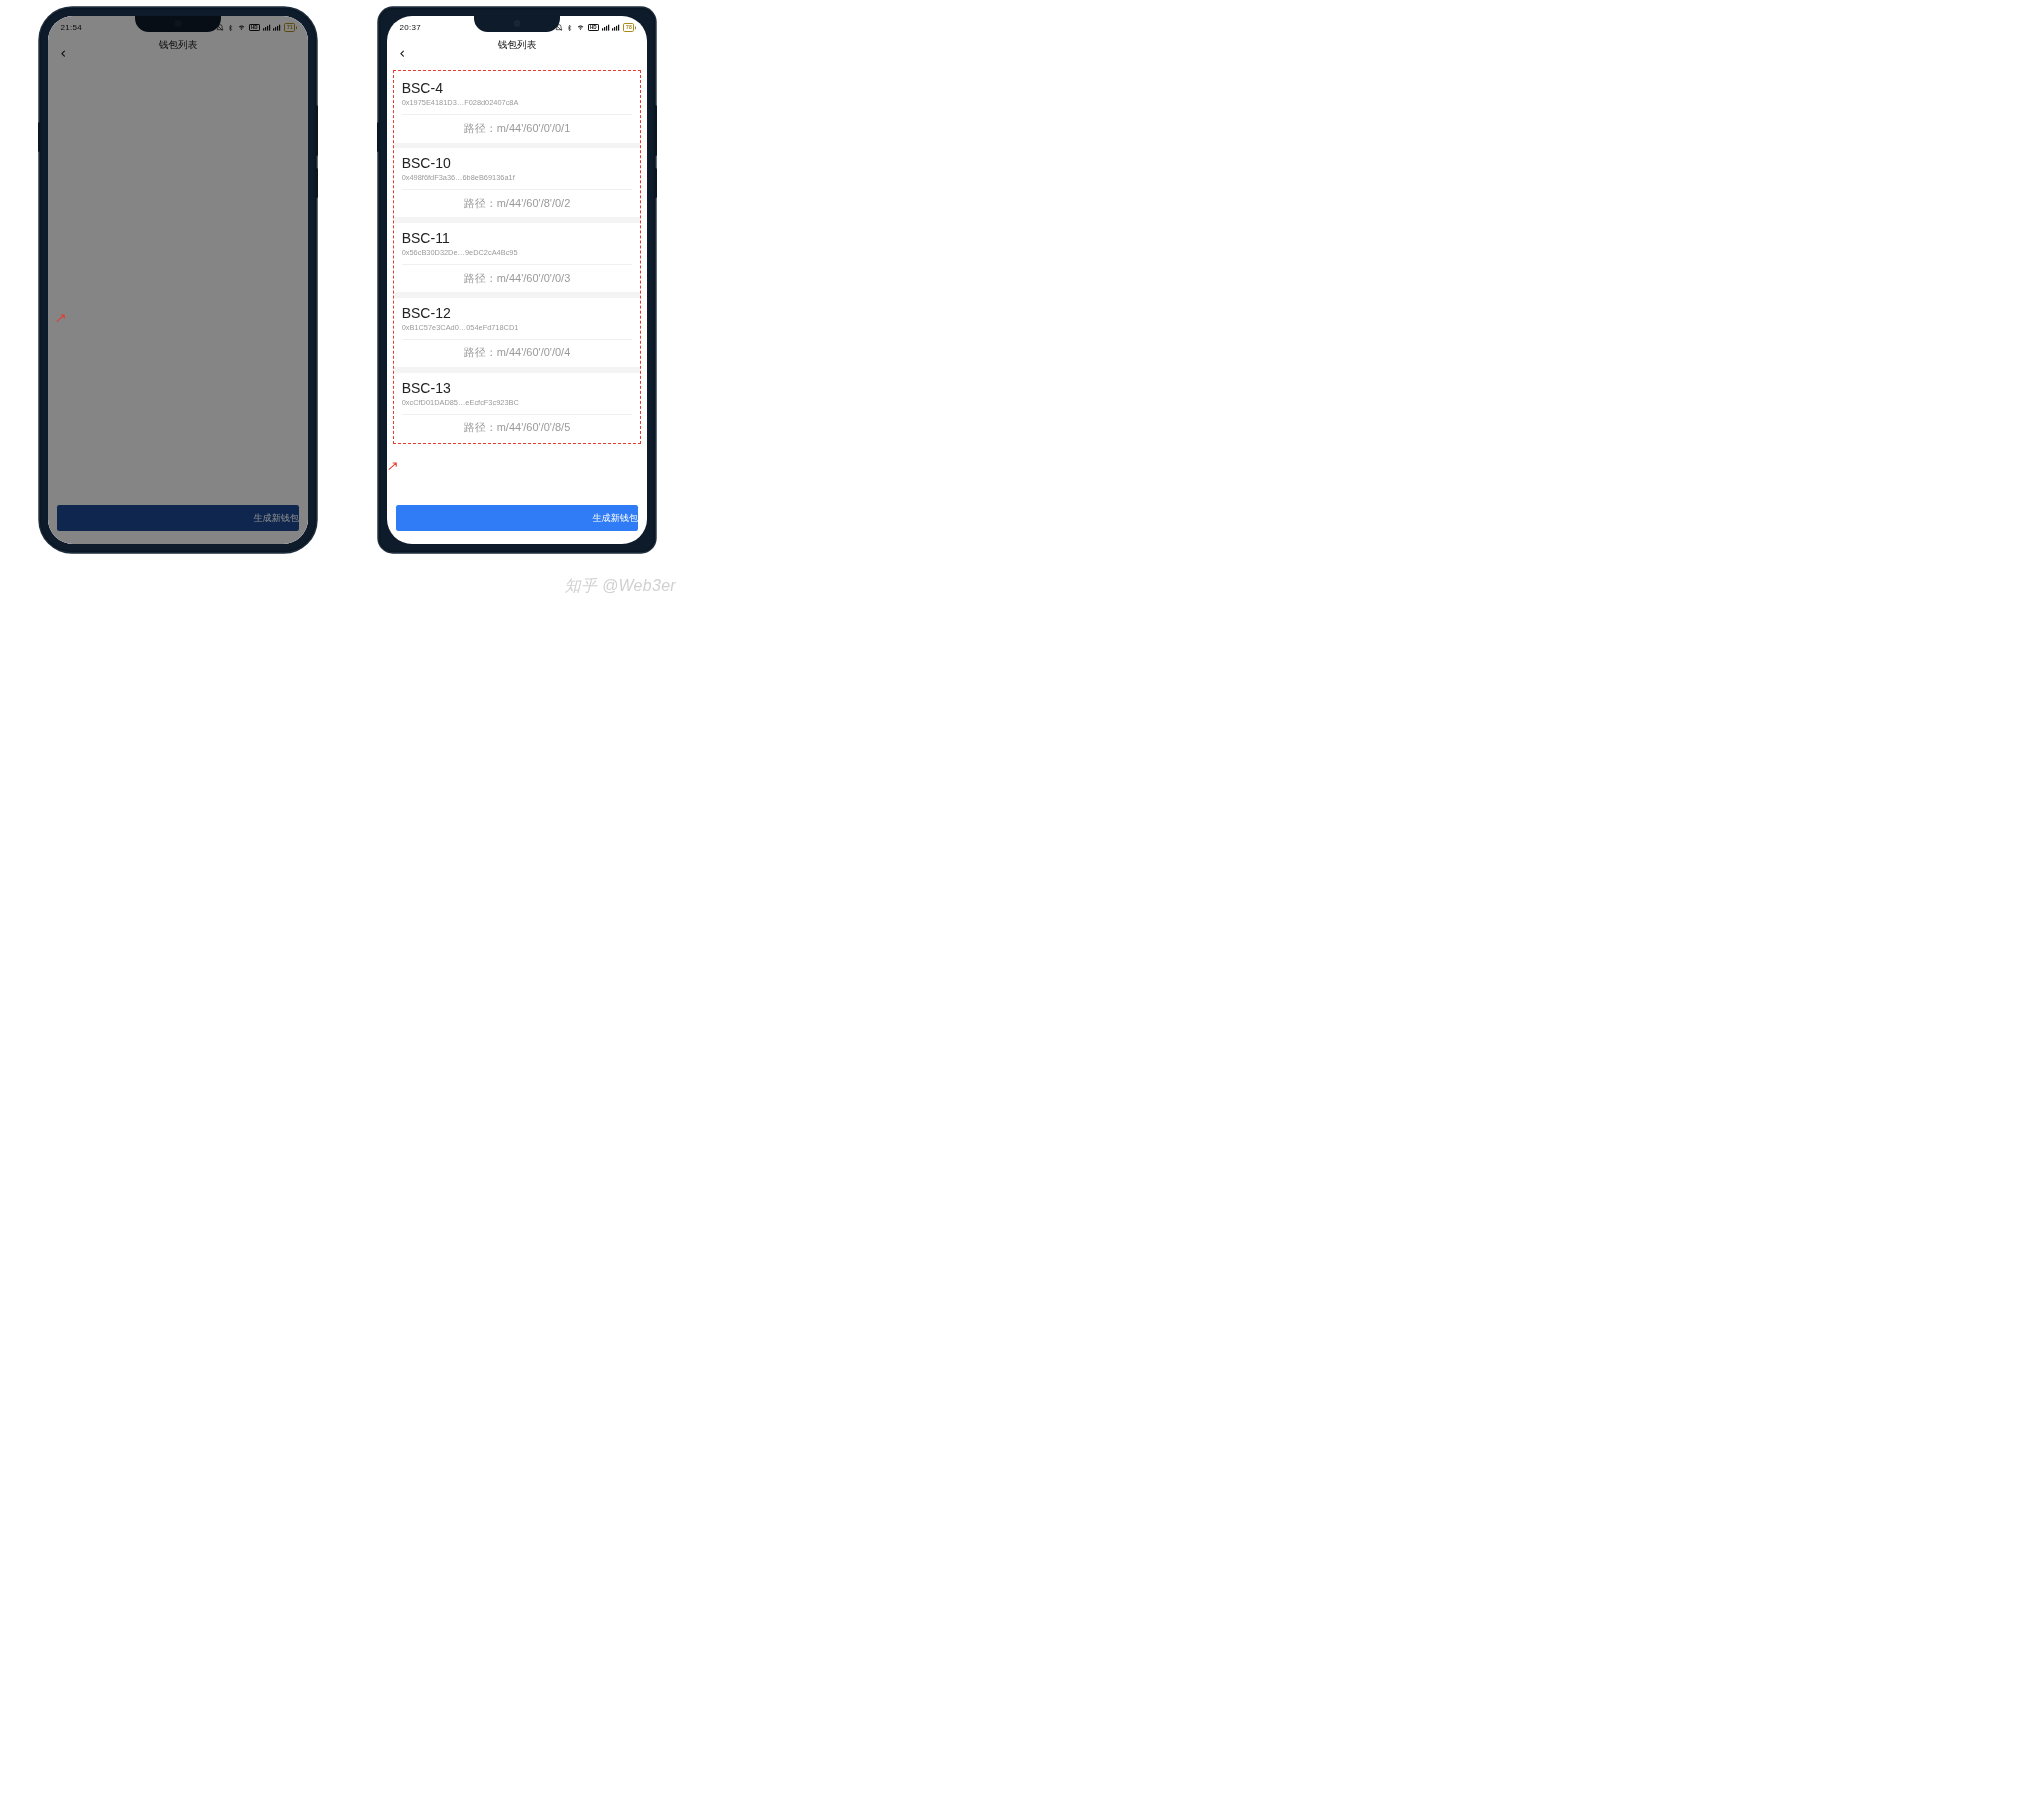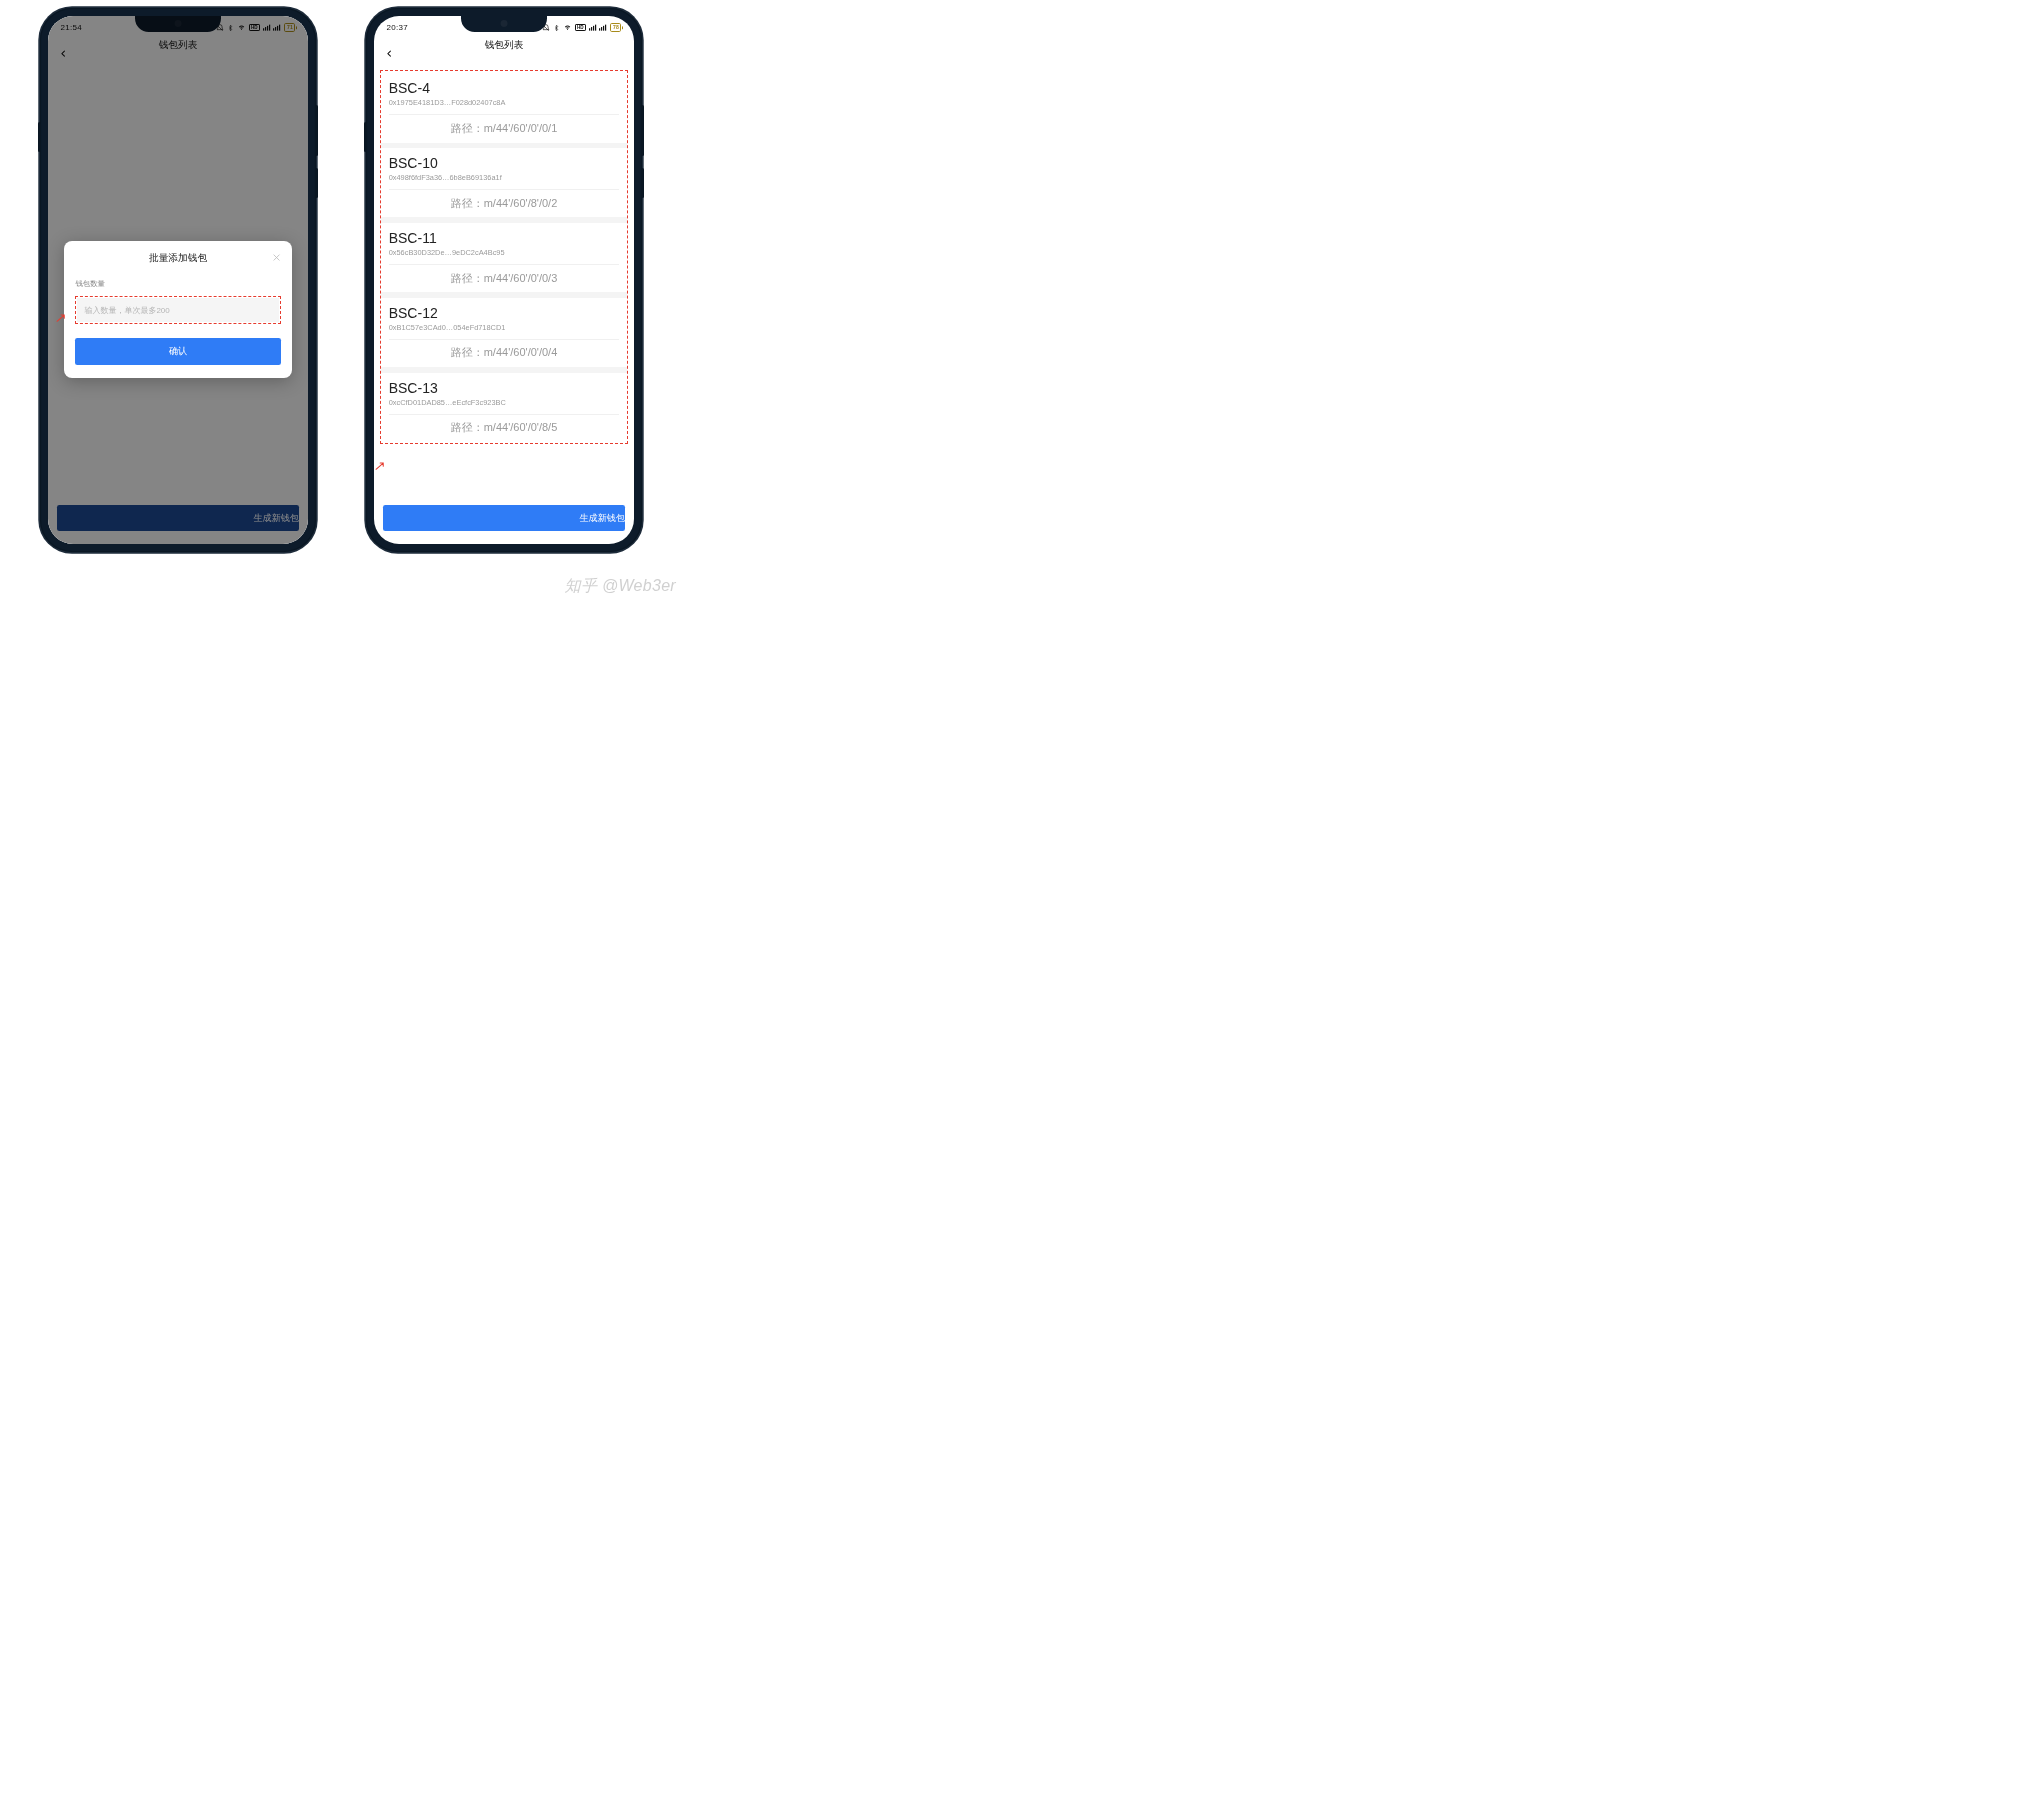--- a/index.html
+++ b/index.html
@@ -15,21 +15,21 @@
   
   .phone {
     position: absolute;
     width: 276px;
     height: 544px;
     border-radius: 32px;
     background: #0d1b2a;
     box-shadow: 0 0 0 1.1px #0a1723 inset, 0 0 0 1.7px #1d2b3a;
   }
   .phone.left  { left: 40px;  top: 8px; }
-  .phone.right { left: 366px; top: 8px; }
+  .phone.right { left: 379px; top: 8px; border-radius: 14px; }
 
   .phone .side-btn {
     position: absolute;
     background: #0a1723;
     border-radius: 1.7px;
   }
   .phone .sb-l1 { left: -2.3px; top: 114px; width: 2.9px; height: 30px; }
   .phone .sb-r1 { right: -2.3px; top: 97px; width: 2.9px; height: 51px; }
   .phone .sb-r2 { right: -2.3px; top: 160px; width: 2.9px; height: 30px; }
 
@@ -283,36 +283,20 @@
         <span>钱包列表</span>
       </div>
 
       <div class="footer-btn">
         <span>生成新钱包</span>
       </div>
     </div>
 
     <div class="dim-overlay"></div>
 
-    <div class="modal">
-      <div class="m-title">批量添加钱包</div>
-      <div class="m-close">
-        <svg width="9.1" height="9.1" viewBox="0 0 24 24" fill="none" stroke="currentColor" stroke-width="2.2" stroke-linecap="round">
-            <line x1="5" y1="5" x2="19" y2="19"></line>
-            <line x1="19" y1="5" x2="5" y2="19"></line>
-          </svg>
-      </div>
-      <div class="m-label">钱包数量</div>
-      <div class="m-inputwrap">
-        <input class="m-input" placeholder="输入数量，单次最多200" style="">
-      </div>
-      <div class="m-confirm">
-        <span>确认</span>
-      </div>
-    </div>
 
     <svg class="red-arrow" style="left:8px; top:296px;" viewBox="0 0 20 20">
         <path d="M2 18 L16 6 M16 6 L10 6 M16 6 L16 12" fill="none" stroke="#e63b2e" stroke-width="2" stroke-linecap="round"></path>
       </svg>
   </div>
 </div>
 
 <div class="phone right">
   <div class="side-btn sb-l1"></div>
   <div class="side-btn sb-r1"></div>

